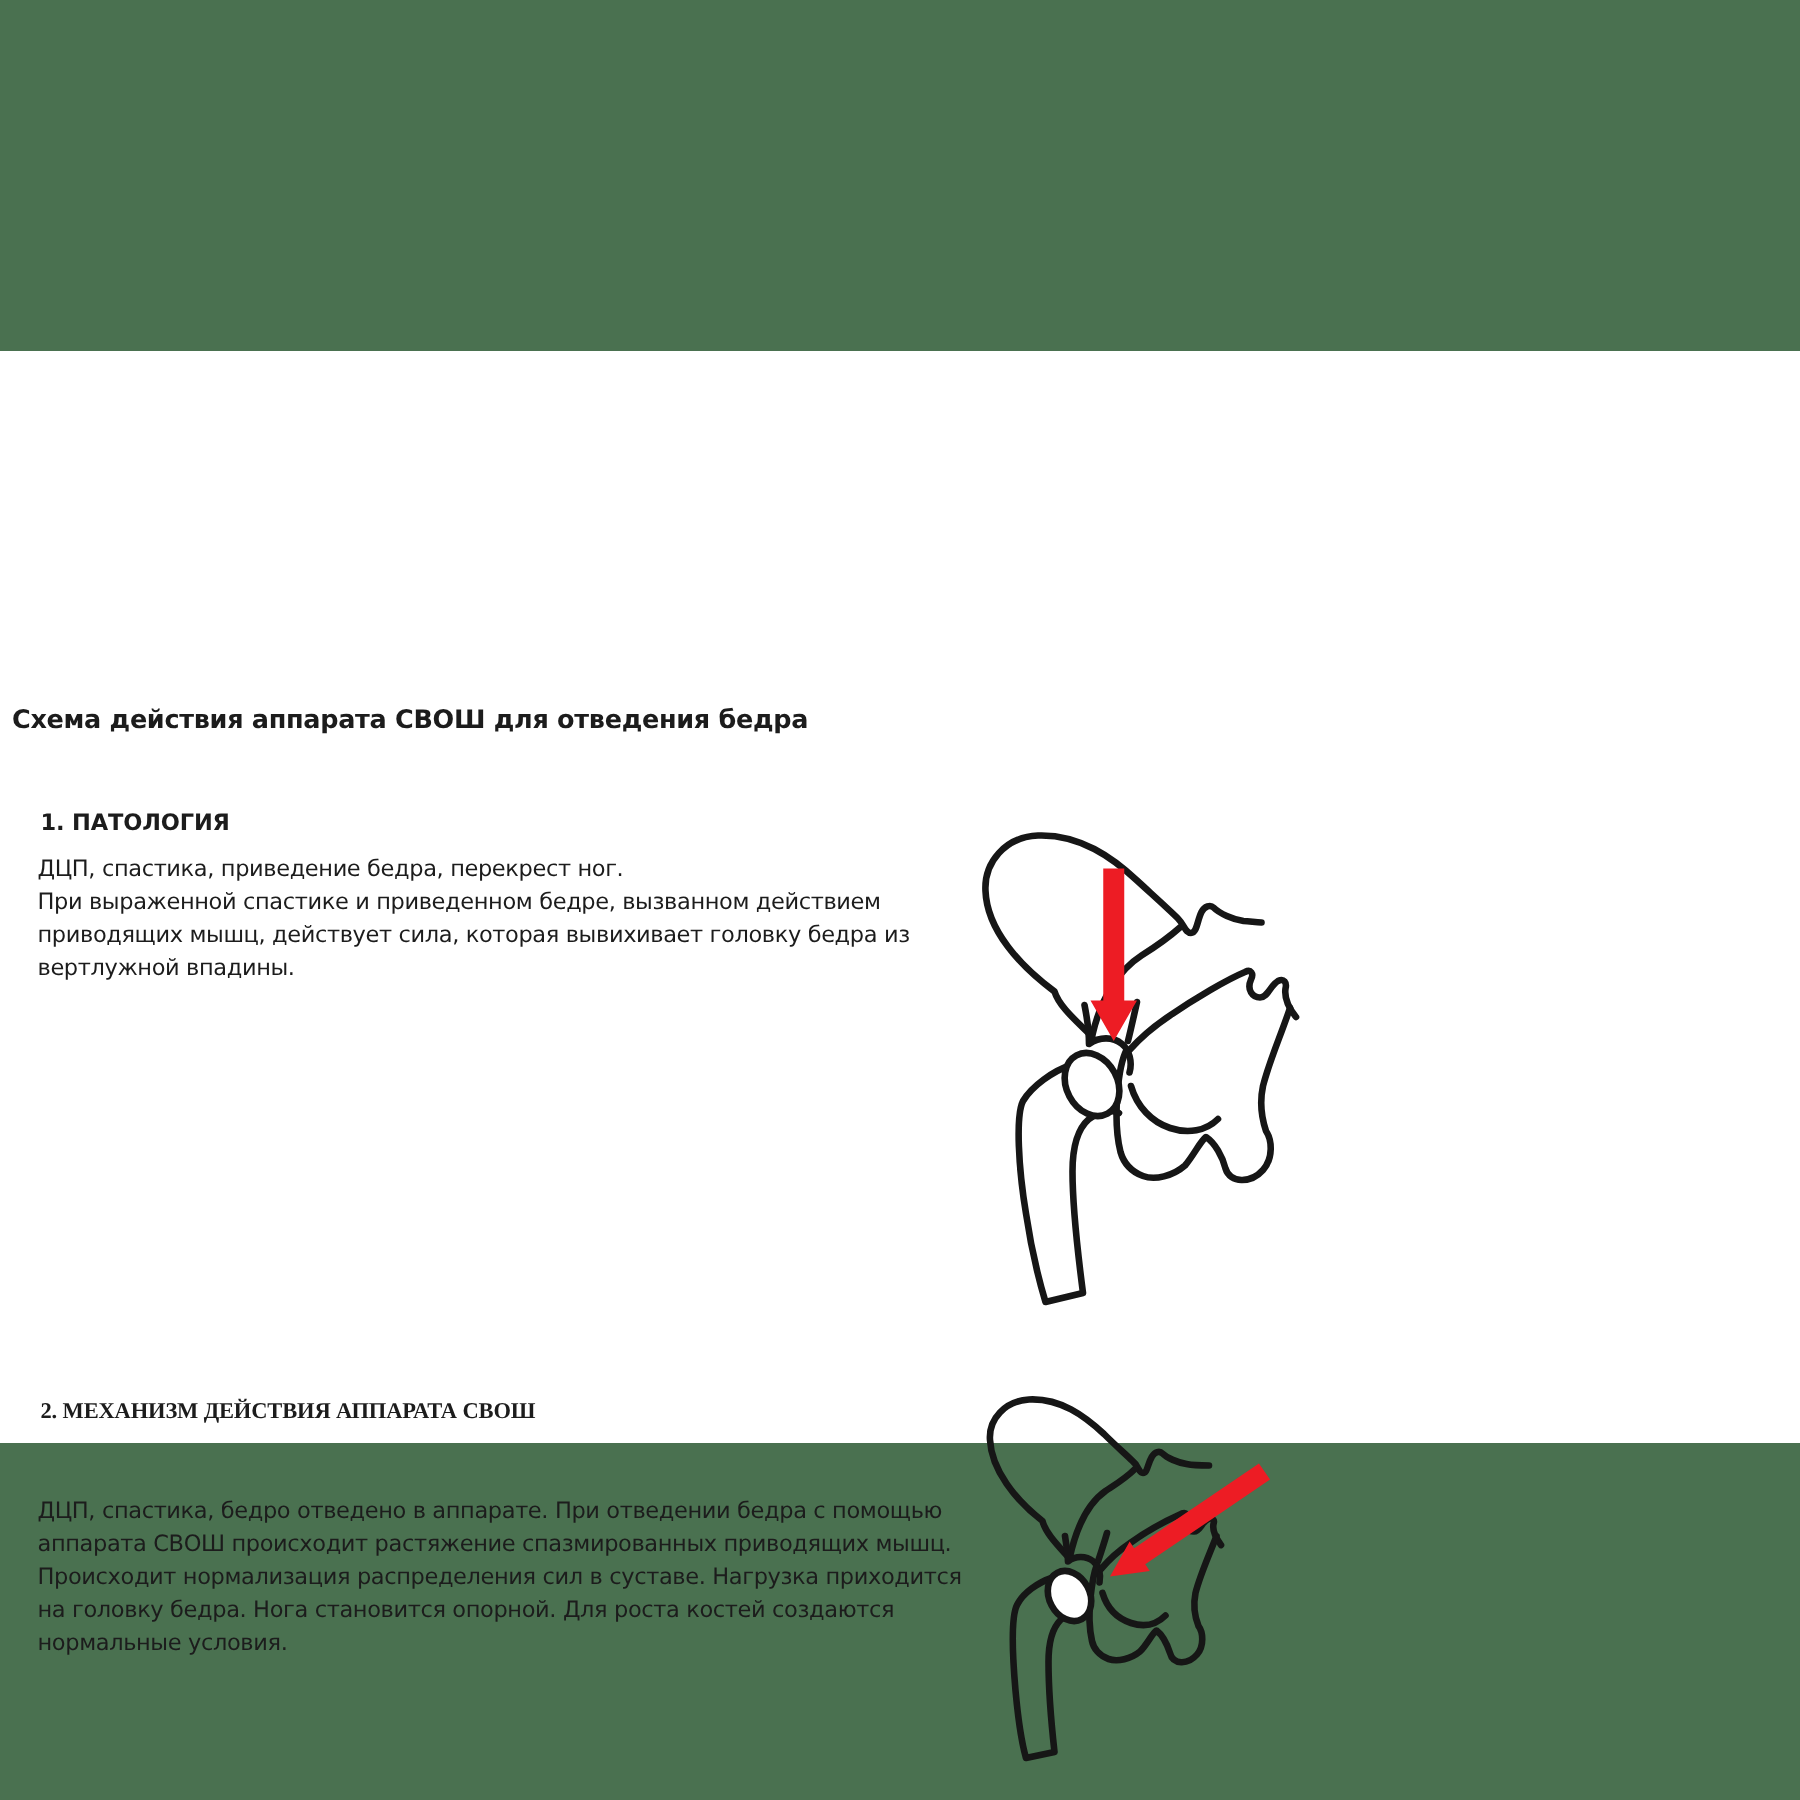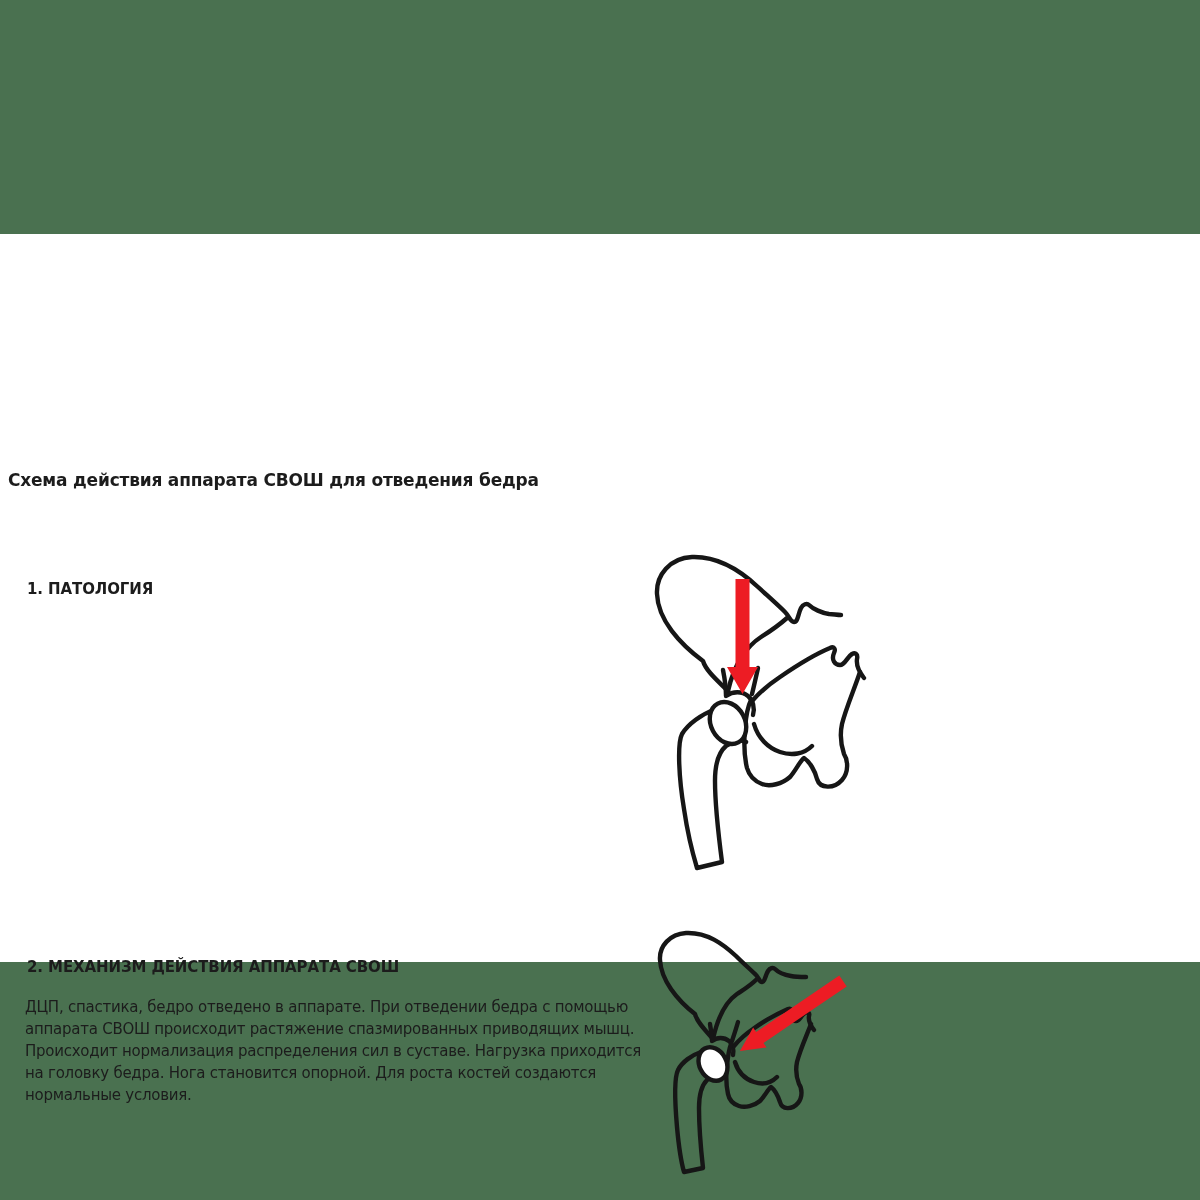--- a/index.html
+++ b/index.html
@@ -17,24 +17,23 @@
   .doc-title{
     position:absolute;left:8px;top:236px;
     font-size:17px;font-weight:700;color:#1c1c1c;letter-spacing:-0.2px;
     white-space:nowrap;
     text-align:right;
   }
   .sec-heading{
     position:absolute;left:27px;
     font-size:15px;font-weight:700;color:#1c1c1c;letter-spacing:-0.1px;
     white-space:nowrap;
-    margin-top:41px;
   }
   #heading-1{top:305px;}
-  #heading-2{top:683px;}
+  #heading-2{top:699px;font-family:Liberation Serif, serif;}
   .sec-body{
     position:absolute;left:25px;width:640px;
     font-size:15px;font-weight:400;color:#1c1c1c;line-height:22px;
     letter-spacing:-0.25px;white-space:pre-line;
   }
   #body-1{top:334px;}
   #body-2{top:762px;}
   .figure{position:absolute;}
   #figure-1{left:630px;top:300px;width:280px;height:360px;}
   #figure-2{left:645px;top:690px;width:230px;height:270px;}
@@ -46,20 +45,24 @@
 
 <div id="band-top" class="band" style="background:#4a7150"></div>
 <div id="band-bottom" class="band" style="background:#4a7150"></div>
 
 <div id="content" style="background: rgb(255, 255, 255);">
 
   <div class="doc-title">Схема действия аппарата СВОШ для отведения бедра</div>
 
   <div id="heading-1" class="sec-heading">1. ПАТОЛОГИЯ</div>
 
+  <div id="body-1" class="sec-body">ДЦП, спастика, приведение бедра, перекрест ног.
+При выраженной спастике и приведенном бедре, вызванном действием
+приводящих мышц, действует сила, которая вывихивает головку бедра из
+вертлужной впадины.</div>
 
   <div id="heading-2" class="sec-heading">2. МЕХАНИЗМ ДЕЙСТВИЯ АППАРАТА СВОШ</div>
 
   <div id="body-2" class="sec-body">ДЦП, спастика, бедро отведено в аппарате. При отведении бедра с помощью
 аппарата СВОШ происходит растяжение спазмированных приводящих мышц.
 Происходит нормализация распределения сил в суставе. Нагрузка приходится
 на головку бедра. Нога становится опорной. Для роста костей создаются
 нормальные условия.</div>
 
   <svg id="figure-1" class="figure" viewBox="0 0 280 360" xmlns="http://www.w3.org/2000/svg">

